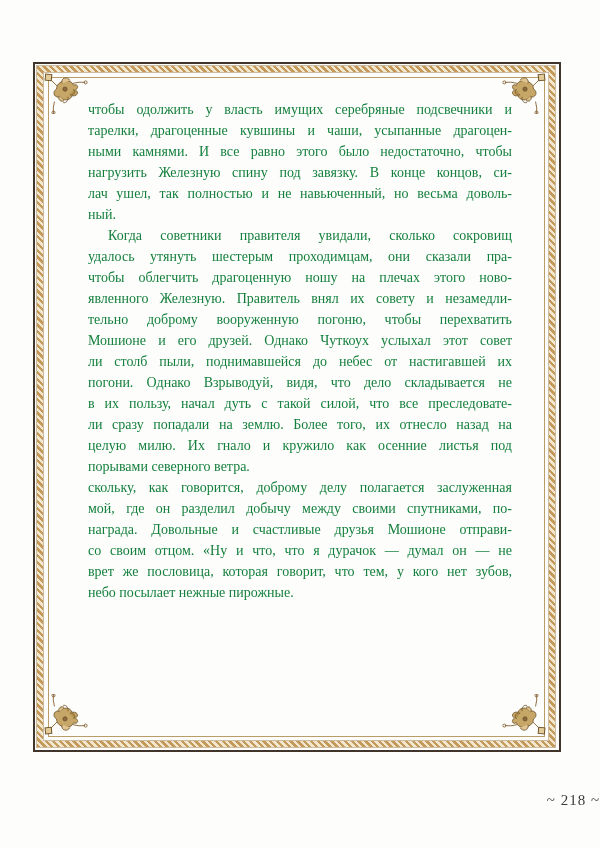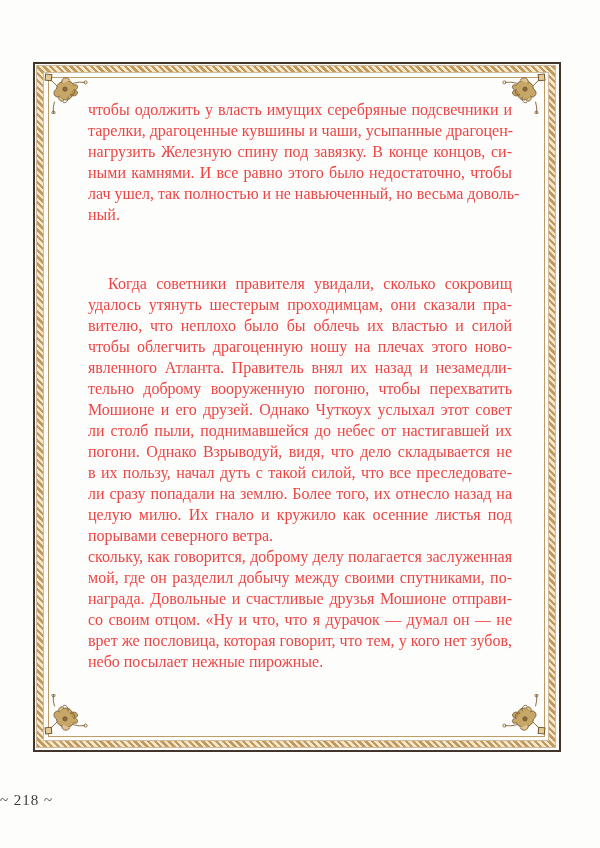--- a/index.html
+++ b/index.html
@@ -32,31 +32,31 @@
     position:absolute;width:46px;height:44px;
   }
   .corner svg{width:100%;height:100%;display:block;}
   .corner.tl{left:42px;top:70px;}
   .corner.tr{left:502px;top:70px;transform:scaleX(-1);}
   .corner.bl{left:42px;top:694px;transform:scaleY(-1);}
   .corner.br{left:502px;top:694px;transform:scale(-1,-1);}
   
   .text-block{
     position:absolute;left:88px;top:99px;width:424px;
-    font-size:16px;line-height:21px;color:#ef4444;
+    font-size:14px;line-height:21px;color:#15803d;
     text-align:justify;
   }
   .line{
     white-space:nowrap;
   }
   .line.j{text-align-last:justify;}
-  .line.ind{padding-left:20px;margin-top:48px;}
+  .line.ind{padding-left:20px;}
   .page-number{
     position:absolute;left:0;top:792px;width:600px;
-    text-align:left;font-size:15px;color:#3b3b3b;letter-spacing:1px;
+    text-align:right;font-size:15px;color:#3b3b3b;letter-spacing:1px;
   }
 </style>
 </head>
 <body>
 
 <svg width="0" height="0" style="position:absolute">
   <symbol id="cherub" viewBox="0 0 48 44">
     <g fill="none" stroke="#8a6a3e" stroke-width="1">
       <path d="M32 13 Q39 11 45 12"></path>
       <circle cx="45.5" cy="12" r="1.6"></circle>
@@ -99,29 +99,28 @@
     </div>
   <div class="corner br">
       <svg>
         <use href="#cherub"></use>
       </svg>
     </div>
 
   <div class="text-block">
       <div class="line j">чтобы одолжить у власть имущих серебряные подсвечники и</div>
       <div class="line j">тарелки, драгоценные кувшины и чаши, усыпанные драгоцен-</div>
+      <div class="line j">ными камнями. И все равно этого было недостаточно, чтобы</div>
       <div class="line j">нагрузить Железную спину под завязку. В конце концов, си-</div>
-      <div class="line j">ными камнями. И все равно этого было недостаточно, чтобы</div>
       <div class="line j">лач ушел, так полностью и не навьюченный, но весьма доволь-</div>
       <div class="line">ный.</div>
       <div class="line j ind">Когда советники правителя увидали, сколько сокровищ</div>
       <div class="line j">удалось утянуть шестерым проходимцам, они сказали пра-</div>
-      <div class="line j">вителю, что неплохо было бы облечь их властью и силой</div>
       <div class="line j">чтобы облегчить драгоценную ношу на плечах этого ново-</div>
-      <div class="line j">явленного Атланта. Правитель внял их назад и незамедли-</div>
+      <div class="line j">явленного Железную. Правитель внял их совету и незамедли-</div>
       <div class="line j">тельно доброму вооруженную погоню, чтобы перехватить</div>
       <div class="line j">Мошионе и его друзей. Однако Чуткоух услыхал этот совет</div>
       <div class="line j">ли столб пыли, поднимавшейся до небес от настигавшей их</div>
       <div class="line j">погони. Однако Взрыводуй, видя, что дело складывается не</div>
       <div class="line j">в их пользу, начал дуть с такой силой, что все преследовате-</div>
       <div class="line j">ли сразу попадали на землю. Более того, их отнесло назад на</div>
       <div class="line j">целую милю. Их гнало и кружило как осенние листья под</div>
       <div class="line">порывами северного ветра.</div>
       <div class="line j">скольку, как говорится, доброму делу полагается заслуженная</div>
       <div class="line j">мой, где он разделил добычу между своими спутниками, по-</div>

